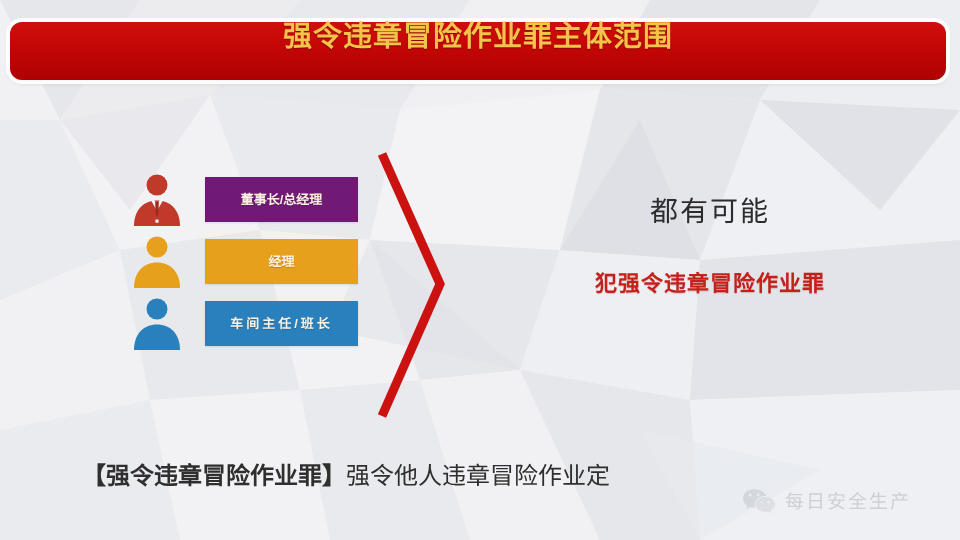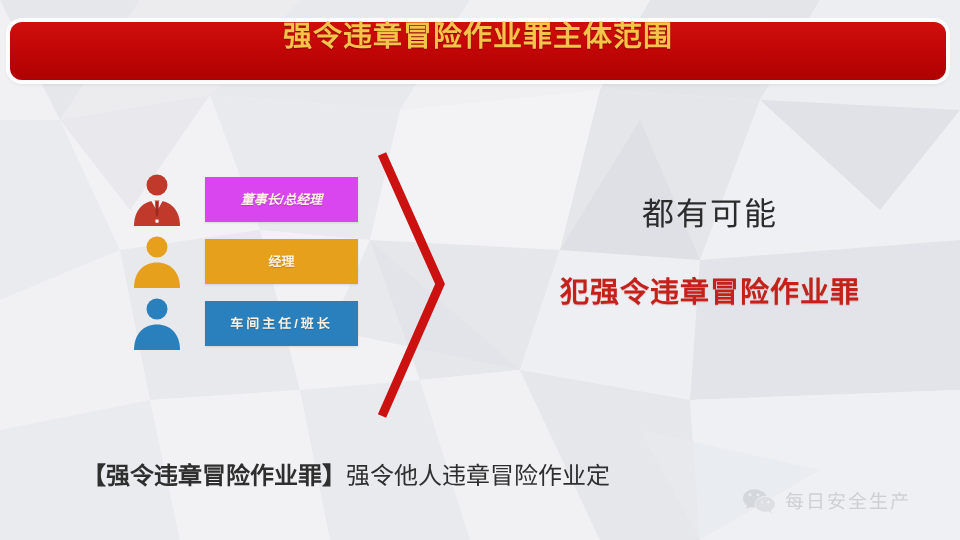--- a/index.html
+++ b/index.html
@@ -91,21 +91,21 @@
 
   .role-bar-label {
     color: #fdf2e2;
     font-size: 13px;
     font-weight: bold;
     line-height: 1;
     white-space: nowrap;
     text-shadow: 0 1px 1px rgba(0,0,0,0.18);
   }
 
-  .role-row.chairman  .role-bar { background: #d946ef; font-style: italic; }
+  .role-row.chairman  .role-bar { background: #701a75; }
   .role-row.manager   .role-bar { background: #e6a01c; text-align: right; }
   .role-row.foreman   .role-bar { background: #2a80bc; }
 
   .role-row.foreman .role-bar-label { letter-spacing: 3px; }
 
   
   #chevron-arrow {
     position: absolute;
     left: 368px;
     top: 150px;
@@ -118,30 +118,30 @@
   #conclusion {
     position: absolute;
     left: 500px;
     top: 195px;
     width: 420px;
     text-align: center;
   }
 
   #conclusion-line1 {
     color: #2c2c2c;
-    font-size: 32px;
+    font-size: 28px;
     line-height: 1.2;
     letter-spacing: 2px;
     white-space: nowrap;
   }
 
   #conclusion-line2 {
     margin-top: 42px;
     color: #c5211b;
-    font-size: 29px;
+    font-size: 22px;
     font-weight: bold;
     line-height: 1.2;
     letter-spacing: 1px;
     white-space: nowrap;
     text-shadow: 0 1px 1px rgba(150,20,15,0.22);
   }
 
   
   #bottom-caption {
     position: absolute;

